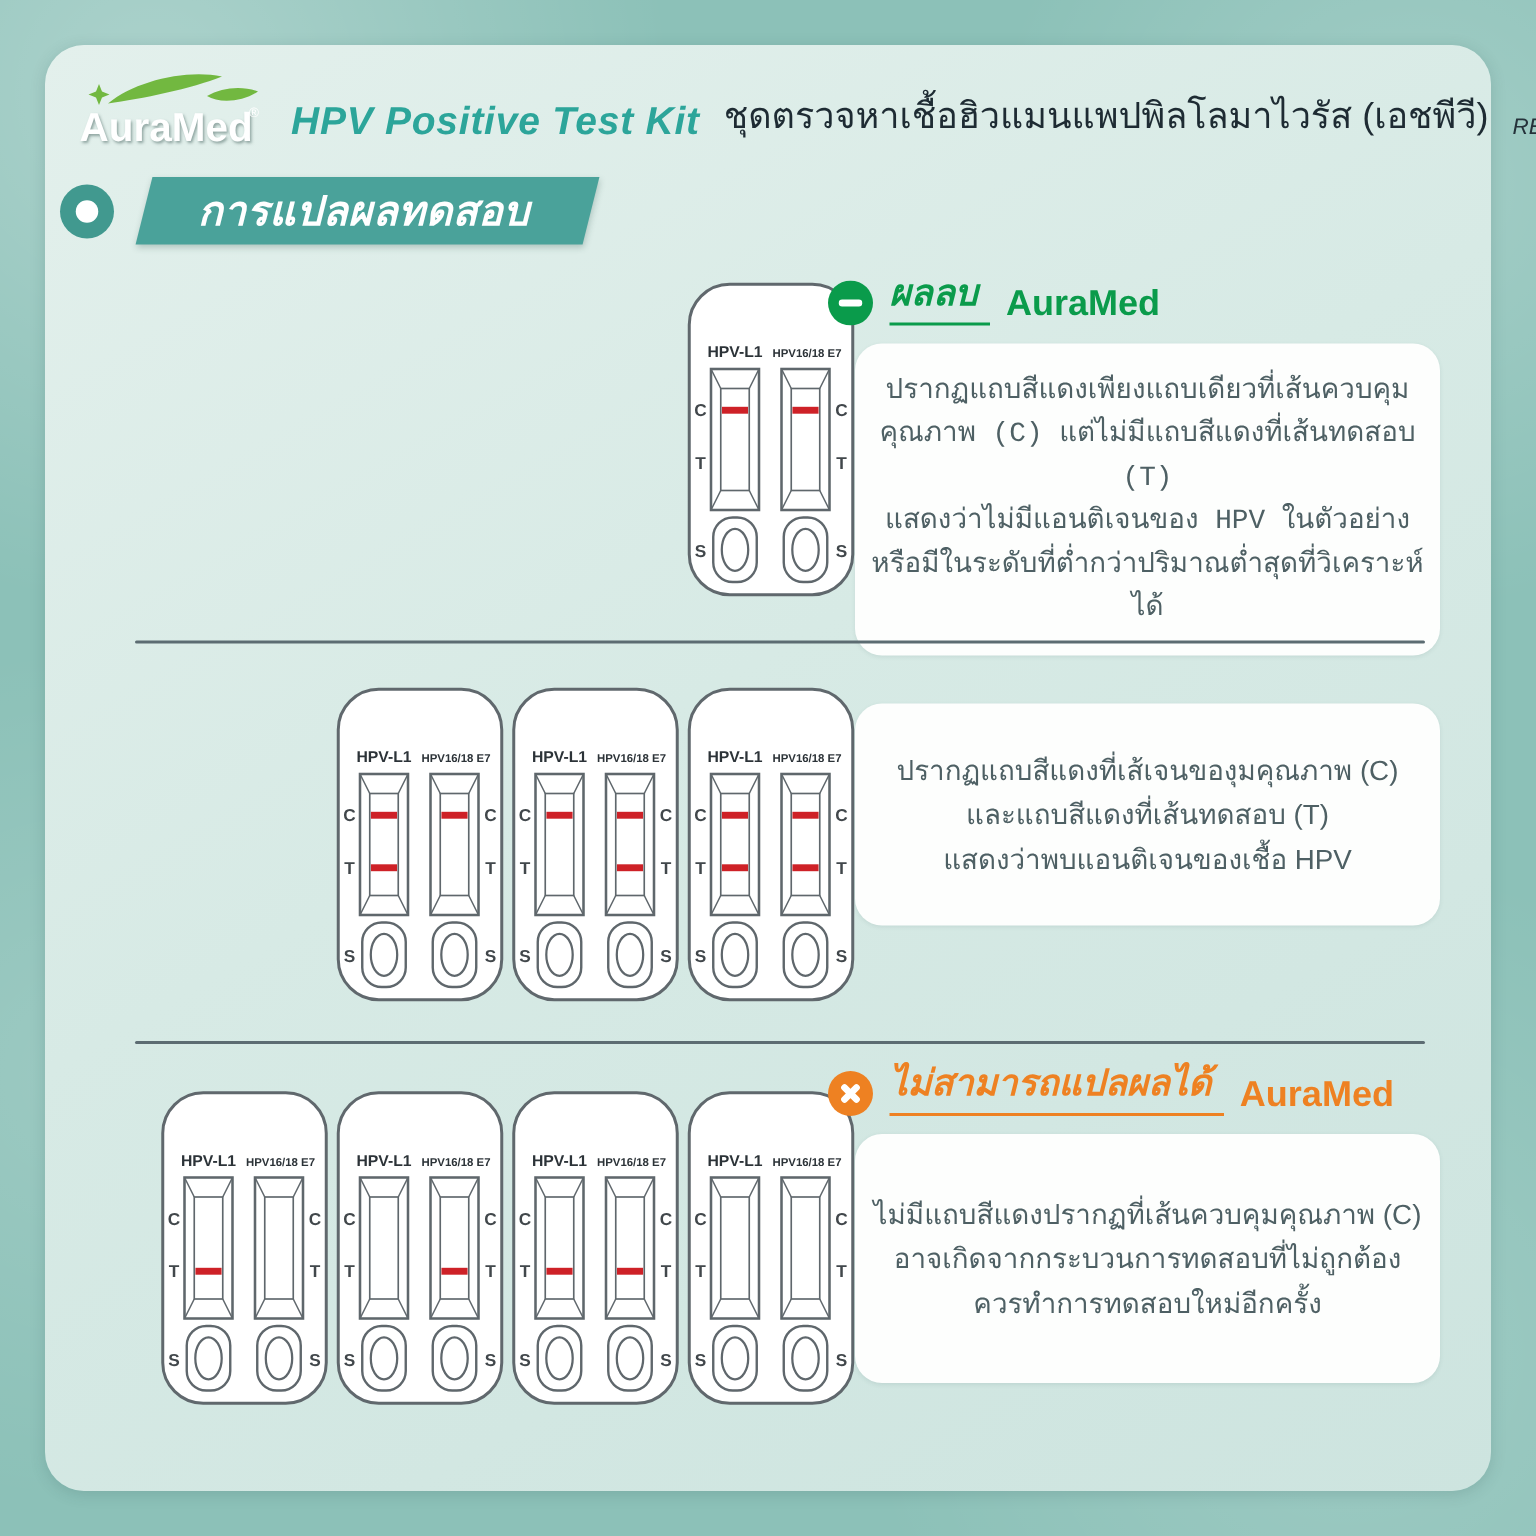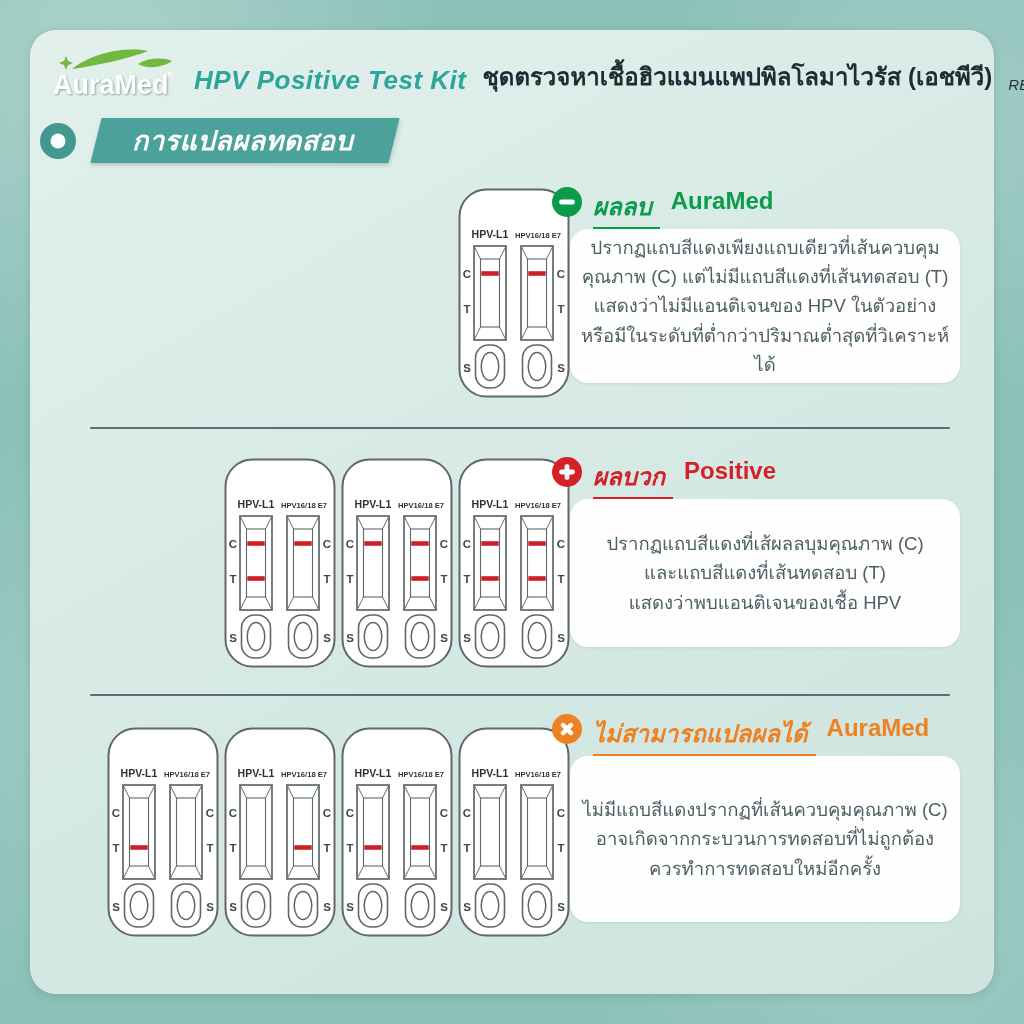--- a/index.html
+++ b/index.html
@@ -18,50 +18,50 @@
     position:absolute; inset:30px; border-radius:26px;
     background: linear-gradient(150deg,#e3f0ec 0%,#d7eae5 45%,#cde4df 100%);
     box-shadow: 0 2px 10px rgba(40,80,75,.18);
   }
   
   .header { position:absolute; top:6px; left:22px; right:45px; height:66px;
             display:flex; align-items:flex-end; gap:16px; }
   .logo { width:126px; height:60px; flex:0 0 auto; }
   .product-en { font-size:26px; font-weight:bold; font-style:italic; color:#2ca59a;
                 letter-spacing:.5px; padding-bottom:6px; white-space:nowrap; }
-  .product-th { font-size:24px; font-weight:bold; color:#1e2b33; padding-bottom:6px; white-space:nowrap; }
+  .product-th { font-size:24px; font-weight:normal; color:#1e2b33; padding-bottom:6px; white-space:nowrap; }
   .ref { font-size:15px; font-style:italic; color:#25323a; margin-left:auto; padding-bottom:9px; white-space:nowrap; }
   
   .banner-row { position:absolute; top:88px; left:10px; display:flex; align-items:center; gap:20px; }
   .bullet { width:36px; height:36px; border-radius:50%; background:#41998f; position:relative; }
   .bullet::after { content:""; position:absolute; left:50%; top:50%; width:15px; height:15px;
                    border-radius:50%; background:#fff; transform:translate(-50%,-50%); }
   .banner { background:#4aa29a; width:298px; height:45px; transform:skewX(-14deg);
             display:flex; align-items:center; justify-content:center;
             box-shadow:1px 2px 4px rgba(30,70,65,.25); }
   .banner span { color:#fff; font-size:27px; font-weight:bold; letter-spacing:.5px; }
   
   .cassette-zone { position:absolute; left:30px; width:510px; display:flex;
                    justify-content:flex-end; align-items:flex-start; gap:5px; }
   #cassettes-negative { top:158px; }
   #cassettes-positive { top:428px; }
   #cassettes-invalid  { top:697px; }
   .info { position:absolute; left:522px; width:412px; }
   #info-negative { top:157px; }
   #info-positive { top:427px; }
   #info-invalid  { top:684px; }
-  .sec-heading { display:flex; align-items:flex-start; gap:11px; height:30px; }
+  .sec-heading { display:flex; align-items:flex-end; gap:11px; height:30px; }
   .badge-svg { width:30px; height:30px; flex:0 0 auto; }
   .sec-title-th { font-size:24px; font-weight:bold; font-style:italic;
                   border-bottom:2.5px solid currentColor; padding:0 8px 1px 0; white-space:nowrap; }
   .sec-title-en { font-size:24px; font-weight:bold; white-space:nowrap; }
   .info-box { margin-top:12px; margin-left:18px; width:390px; background:#fdfefd;
               border-radius:18px; display:flex; align-items:center; justify-content:center;
               box-shadow:0 1px 3px rgba(50,90,85,.10); }
-  #info-negative .info-box { height:154px; }
+  #info-negative .info-box { height:208px;font-family:Liberation Mono, monospace; }
   #info-positive .info-box { height:148px; }
   #info-invalid  .info-box { height:166px; }
   .info-text { font-size:18.5px; line-height:1.57; color:#4e6064; text-align:center;
                white-space:pre-line; padding:0 6px; }
   .divider { position:absolute; left:60px; width:860px; height:2px; background:#5c6c72; border-radius:1px; }
   #divider-1 { top:397px; }
   #divider-2 { top:664px; }
   .cassette-svg { width:112px; height:210px; display:block; }
 </style>
 </head>
@@ -226,31 +226,22 @@
         <text x="103" y="124.5" font-size="11.5" font-weight="bold" fill="#41474b" text-anchor="middle">T</text>
         <rect x="17.5" y="157" width="29" height="43" rx="13" fill="#fff" stroke="#5f676c" stroke-width="1.6"></rect>
         <ellipse cx="32" cy="178.5" rx="8.8" ry="14" fill="#fff" stroke="#5f676c" stroke-width="1.5"></ellipse>
         <text x="9" y="183.5" font-size="11.5" font-weight="bold" fill="#41474b" text-anchor="middle">S</text>
         <rect x="64.5" y="157" width="29" height="43" rx="13" fill="#fff" stroke="#5f676c" stroke-width="1.6"></rect>
         <ellipse cx="79" cy="178.5" rx="8.8" ry="14" fill="#fff" stroke="#5f676c" stroke-width="1.5"></ellipse>
         <text x="103" y="183.5" font-size="11.5" font-weight="bold" fill="#41474b" text-anchor="middle">S</text>
       </svg>
     </div>
   <div class="info" id="info-positive">
-    <div class="sec-heading">
-      <svg class="badge-svg" viewBox="0 0 30 30">
-        <circle class="badge-circle" cx="15" cy="15" r="15" fill="#d42127"></circle>
-        <rect x="7.2" y="12.6" width="15.6" height="4.8" rx="1.8" fill="#ffffff"></rect>
-        <rect x="12.6" y="7.2" width="4.8" height="15.6" rx="1.8" fill="#ffffff"></rect>
-      </svg>
-      <span class="sec-title-th" style="color: rgb(212, 33, 39);">ผลบวก</span>
-      <span class="sec-title-en" style="color: rgb(212, 33, 39);">Positive</span>
-    </div>
     <div class="info-box">
-      <div class="info-text">ปรากฏแถบสีแดงที่เส้ผลลบุมคุณภาพ (C)
+      <div class="info-text">ปรากฏแถบสีแดงที่เส้เจนของุมคุณภาพ (C)
 และแถบสีแดงที่เส้นทดสอบ (T)
 แสดงว่าพบแอนติเจนของเชื้อ HPV</div>
     </div>
   </div>
 
   <div class="divider" id="divider-2"></div>
 
   <div class="cassette-zone" id="cassettes-invalid">
       <svg class="cassette-svg" viewBox="0 0 112 210">
         <rect x="1.5" y="1.5" width="109" height="207" rx="27" fill="#fff" stroke="#60686d" stroke-width="2"></rect>

